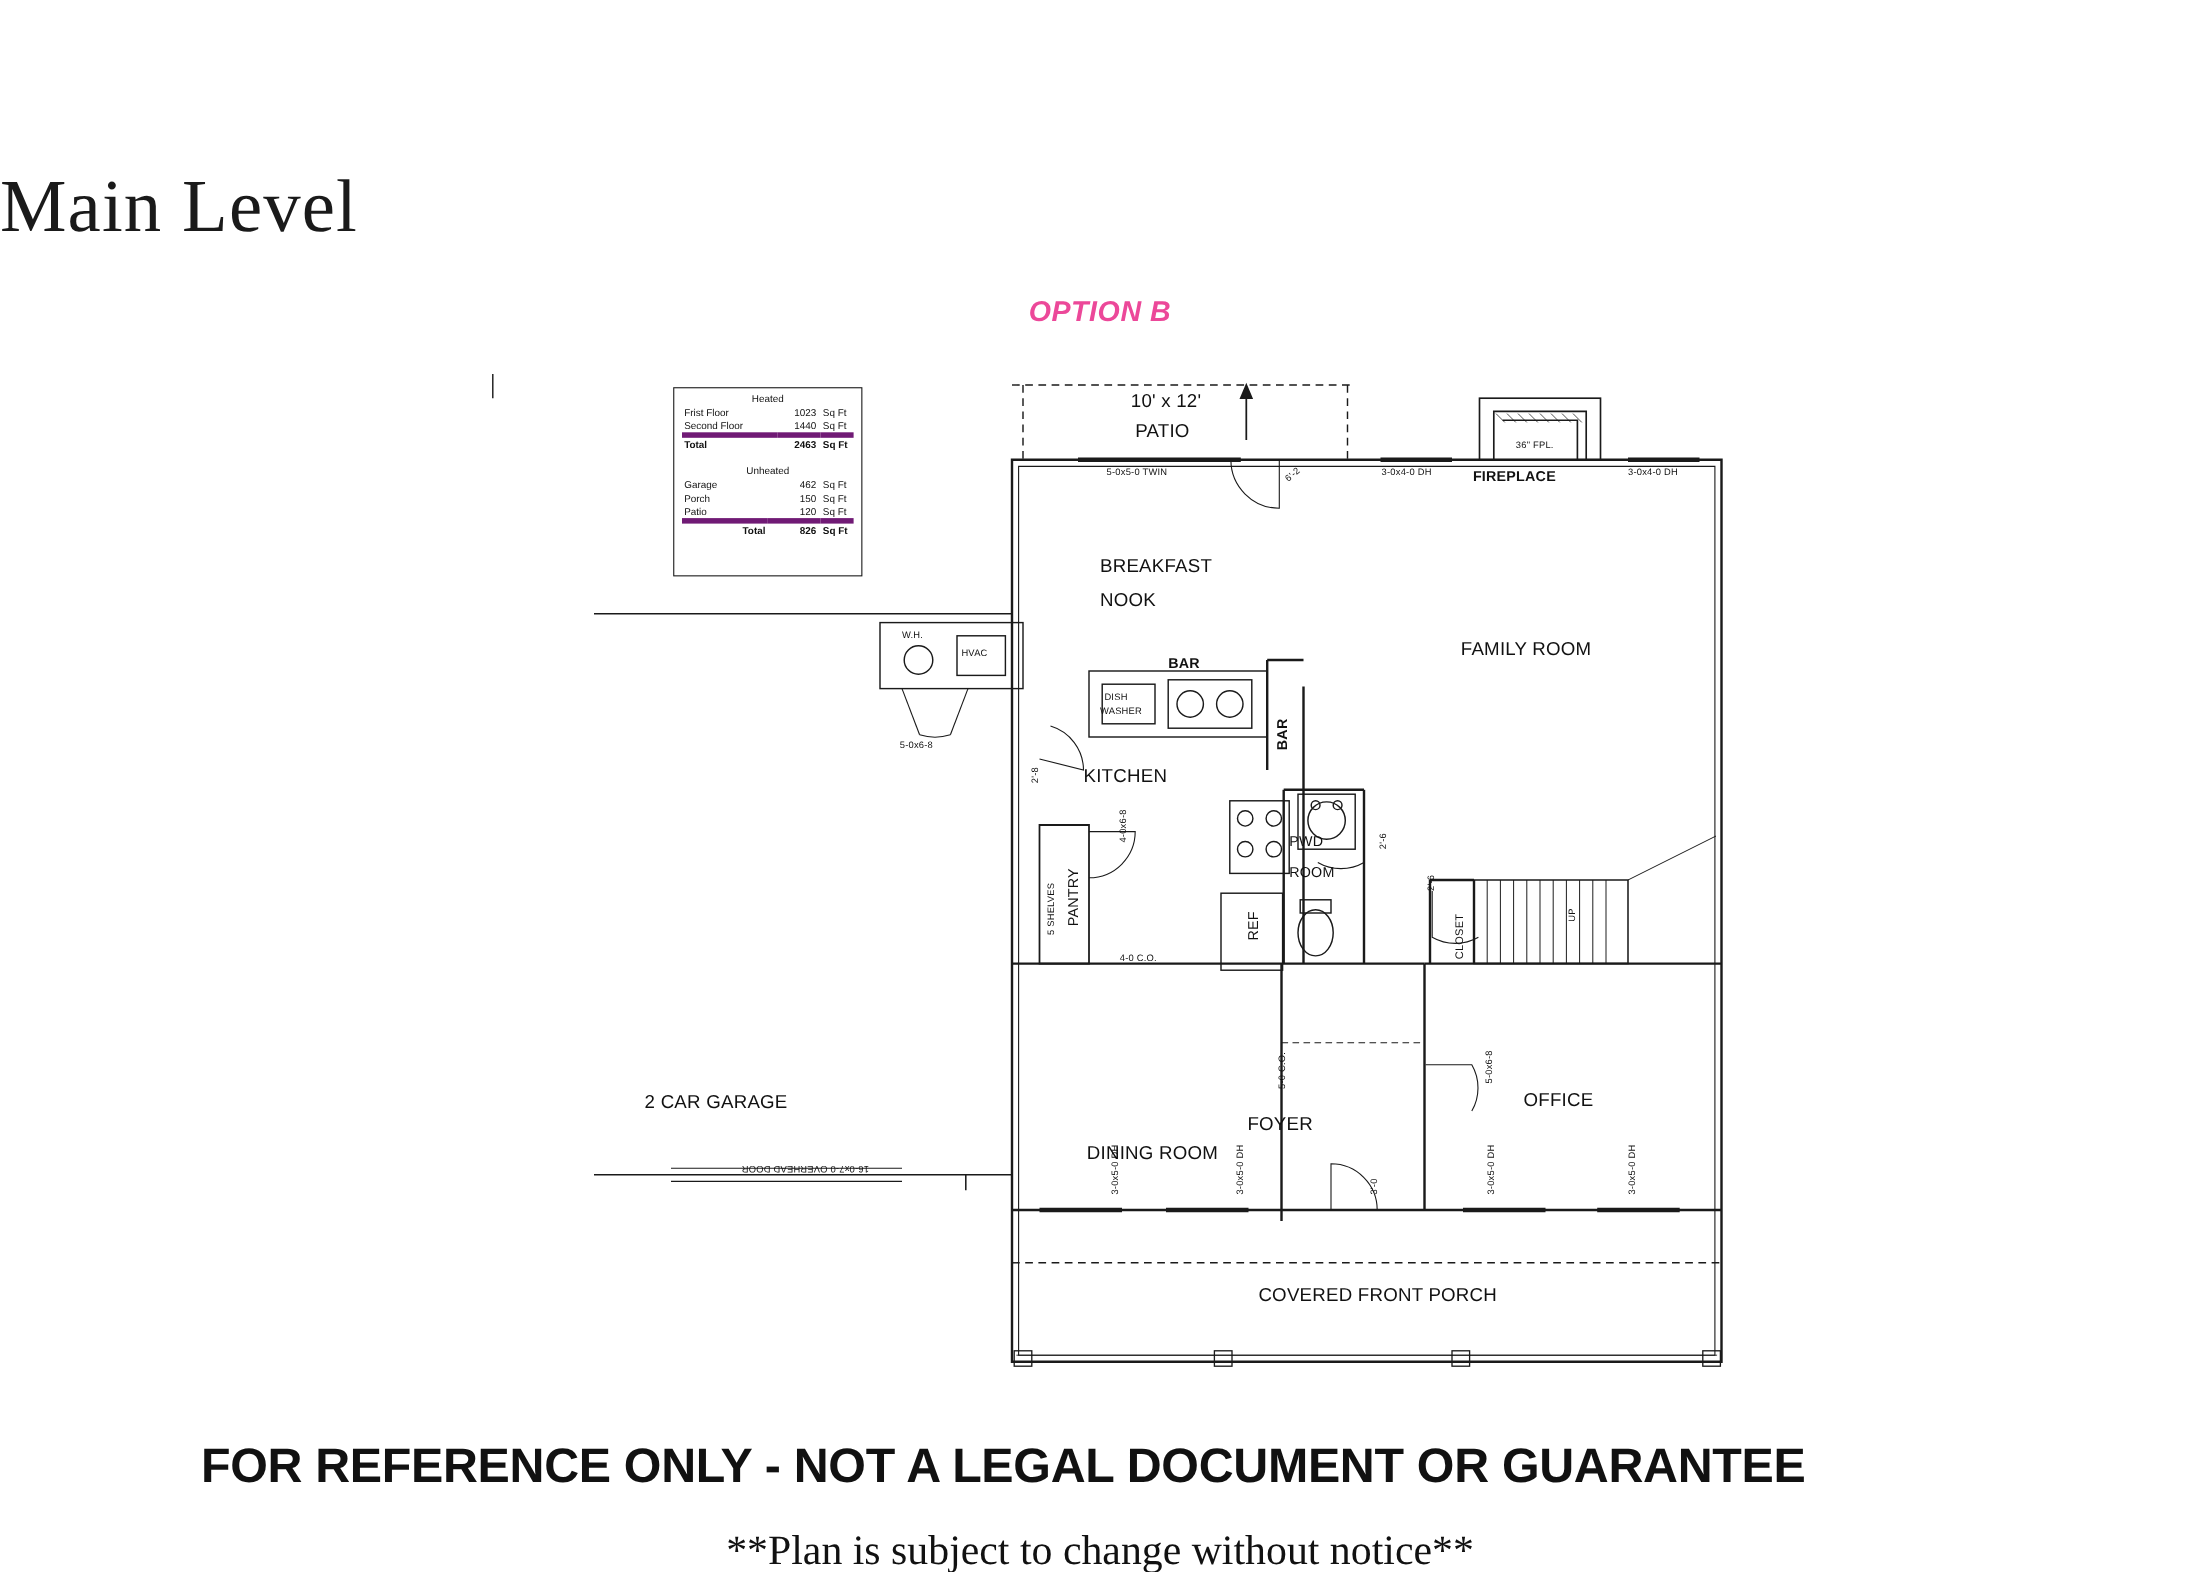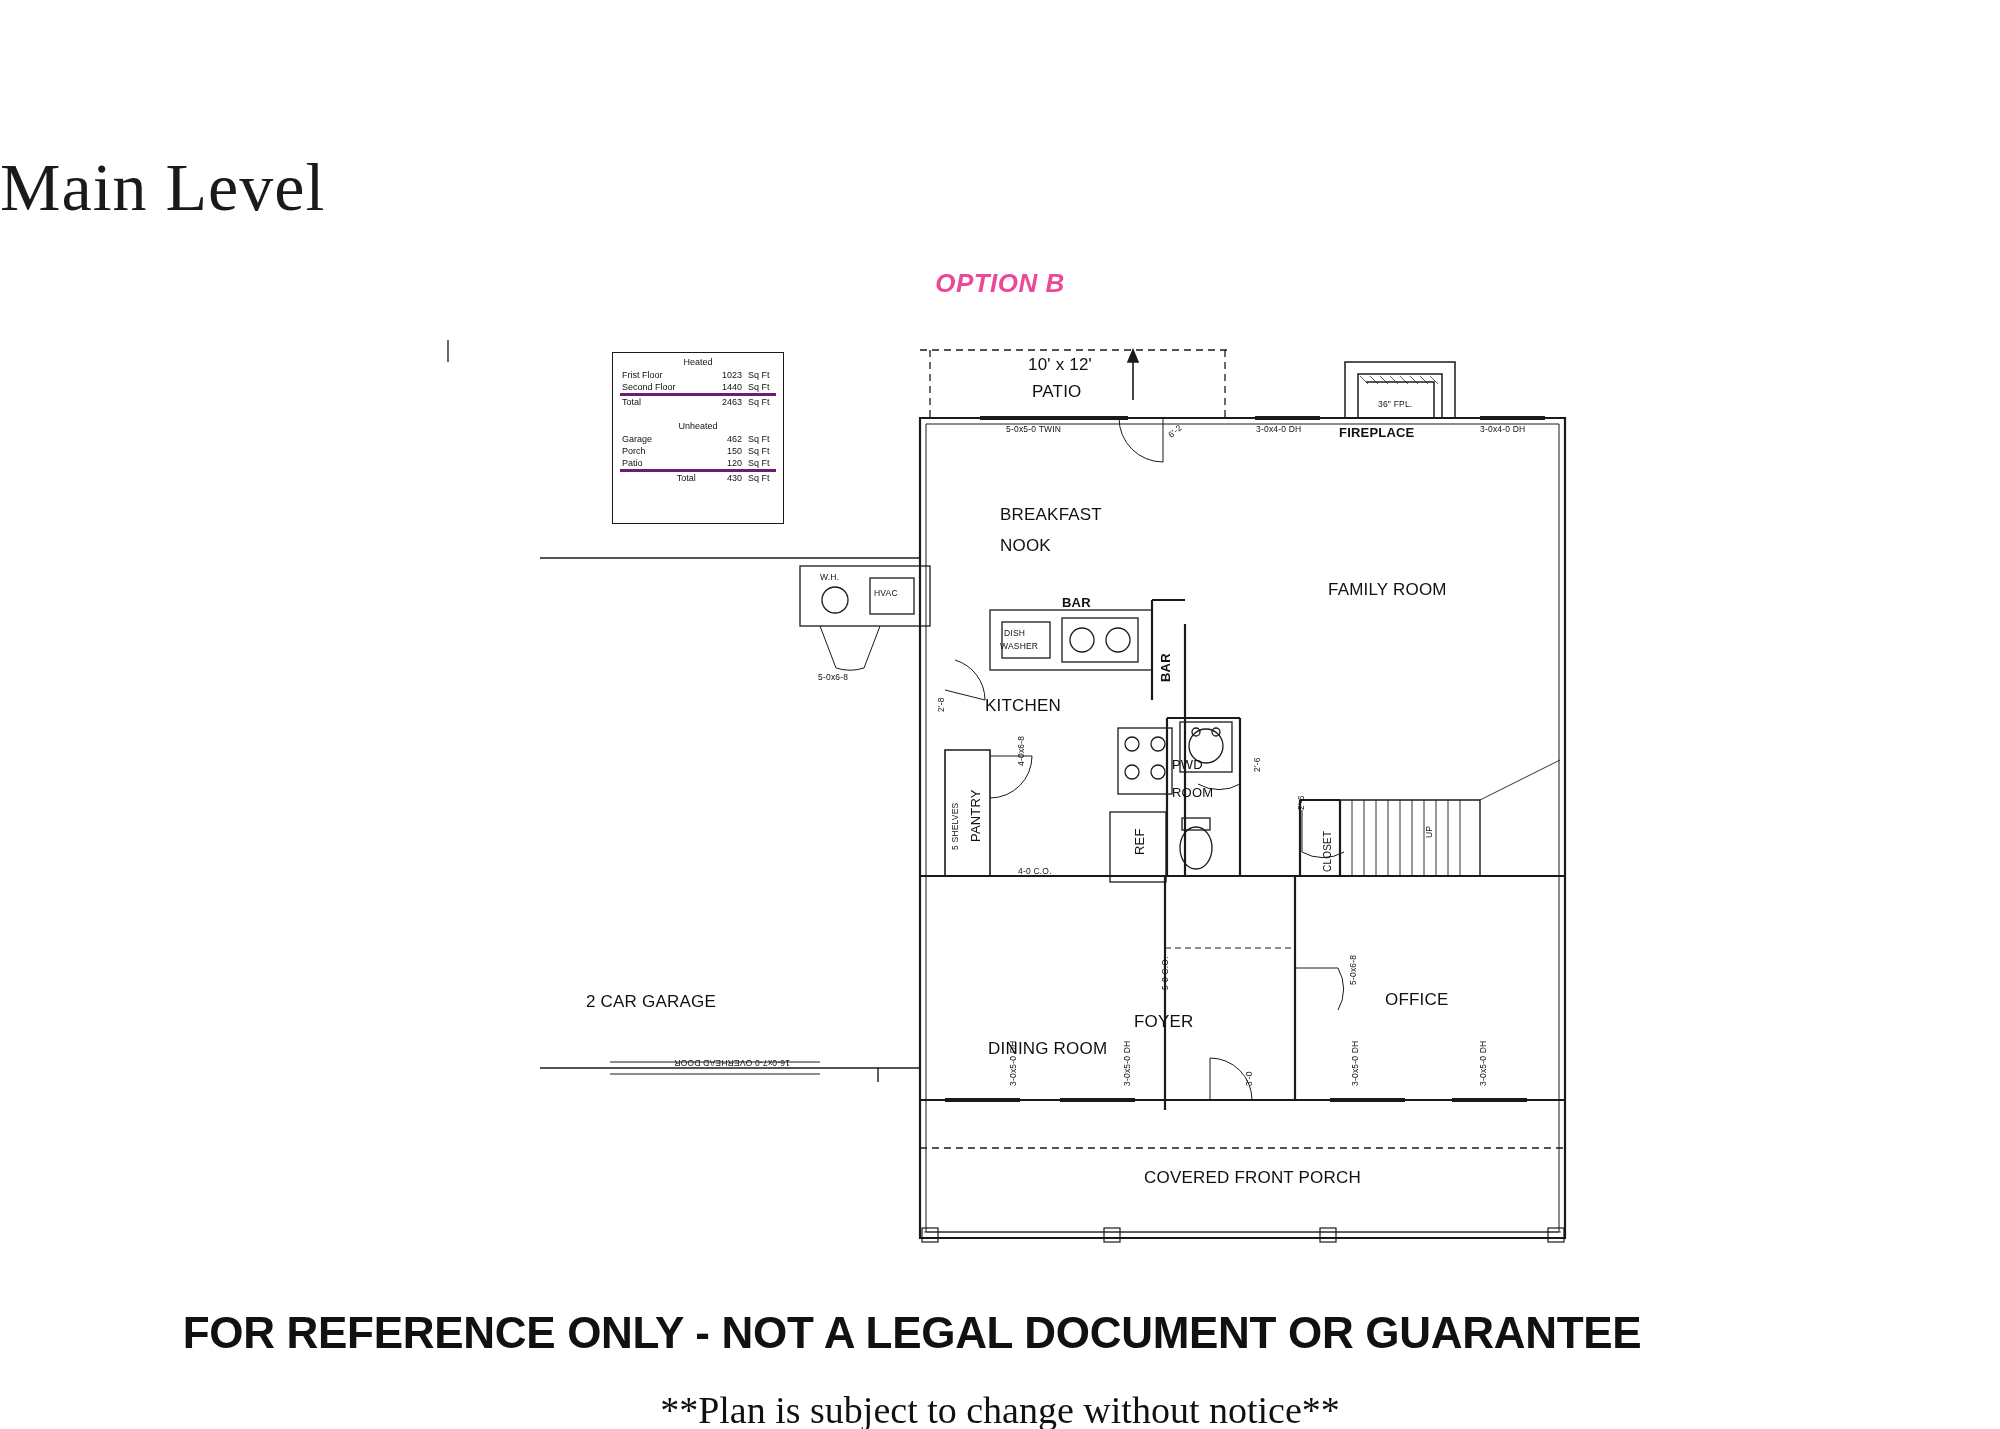--- a/index.html
+++ b/index.html
@@ -103,21 +103,21 @@
   }
   .areabox table {
     border-collapse: collapse;
     width: 156px;
     margin: 2px auto 0 auto;
     font-size: 9px;
   }
   .areabox td { padding: 1px 2px; }
   .areabox td.n { text-align: right; padding-right: 4px; }
   .areabox td.u { text-align: left; width: 26px; }
-  .areabox .rule td { border-top: 3px solid #701a75; }
+  .areabox .rule td { border-top: 5px solid #701a75; font-weight: bold; }
   .areabox .gap { height: 9px; }
 </style>
 </head>
 <body>
 
 <div class="title">Main Level</div>
 <div class="option">OPTION B</div>
 
 <div class="plan">
 <svg width="2000" height="1429" viewBox="0 0 2000 1429" xmlns="http://www.w3.org/2000/svg">
@@ -334,21 +334,21 @@
       <td class="n">150</td>
       <td class="u">Sq Ft</td>
     </tr>
     <tr>
       <td>Patio</td>
       <td class="n">120</td>
       <td class="u">Sq Ft</td>
     </tr>
     <tr class="rule">
       <td style="text-align:right">Total</td>
-      <td class="n">430</td>
+      <td class="n">826</td>
       <td class="u">Sq Ft</td>
     </tr>
   </tbody>
     </table>
 </div>
 
 <div class="lbl" style="left:1028px; top:355px;">10' x 12'</div>
 <div class="lbl" style="left:1032px; top:382px;">PATIO</div>
 
 <div class="lbl" style="left:1000px; top:505px;">BREAKFAST</div>

